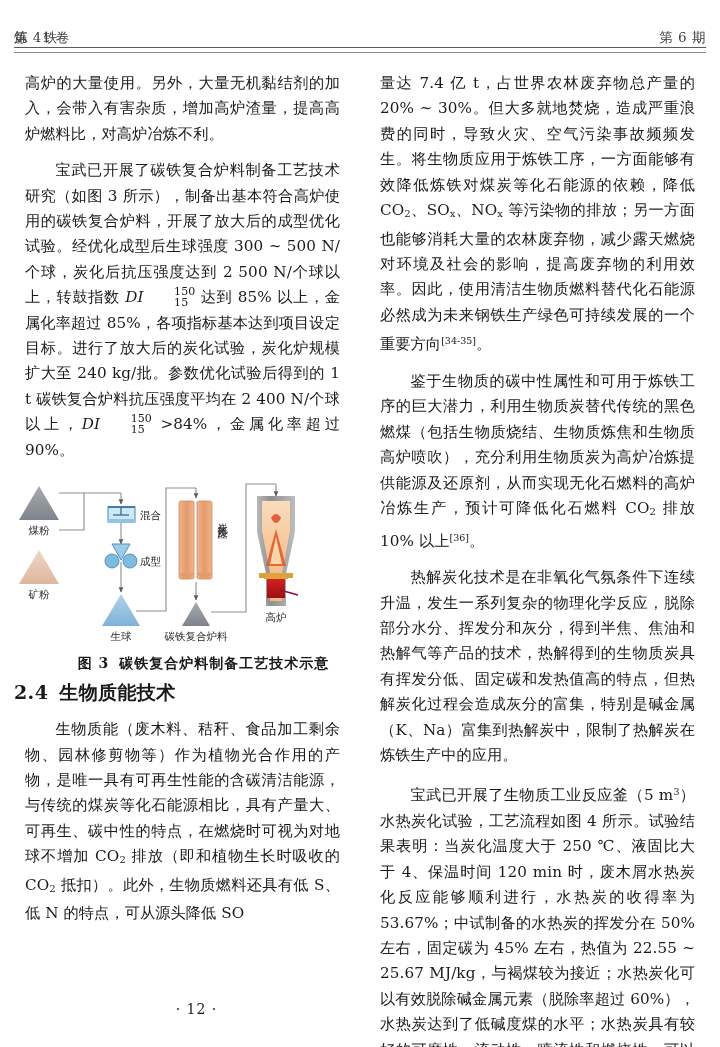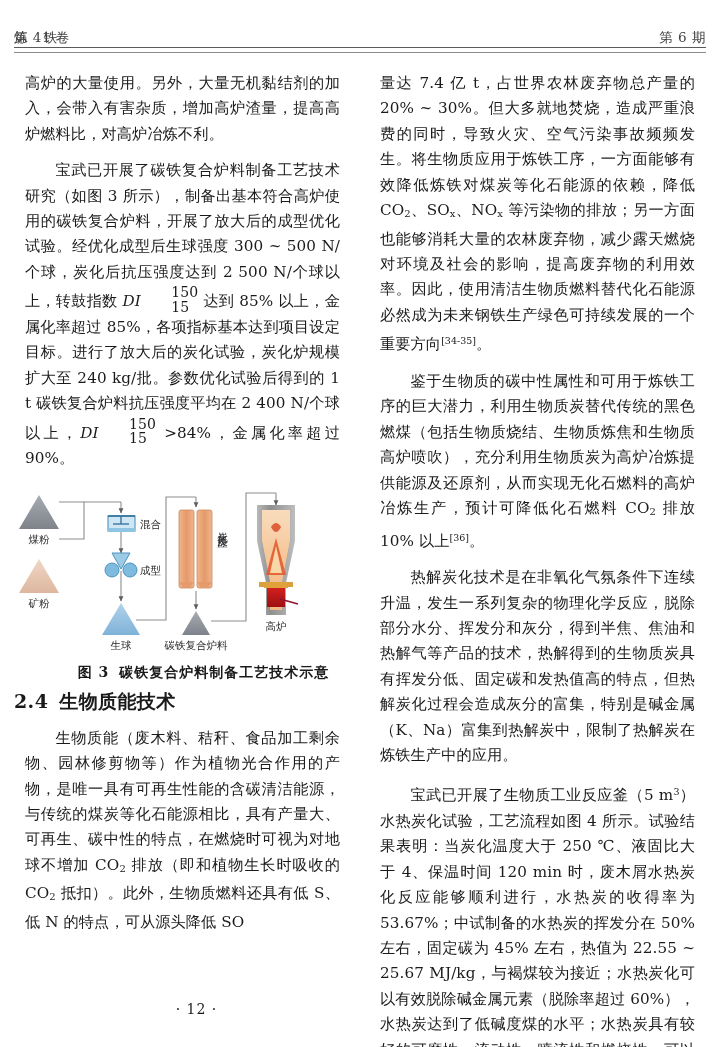--- a/index.html
+++ b/index.html
@@ -83,21 +83,21 @@
     letter-spacing: 0;
   }
   sub.sb {
     font-size: 10px;
     vertical-align: -0.22em;
   }
   .ital { font-style: italic; }
   .supsub {
     display: inline-block;
     vertical-align: -0.35em;
-    font-size: 14px;
+    font-size: 11px;
     line-height: 1.02;
     text-align: left;
     font-style: normal;
   }
   .supsub i { font-style: normal; display: block; }
 
   h3.sec {
     margin: 7px 0 2px 0;
     font-size: 19px;
     font-weight: bold;

